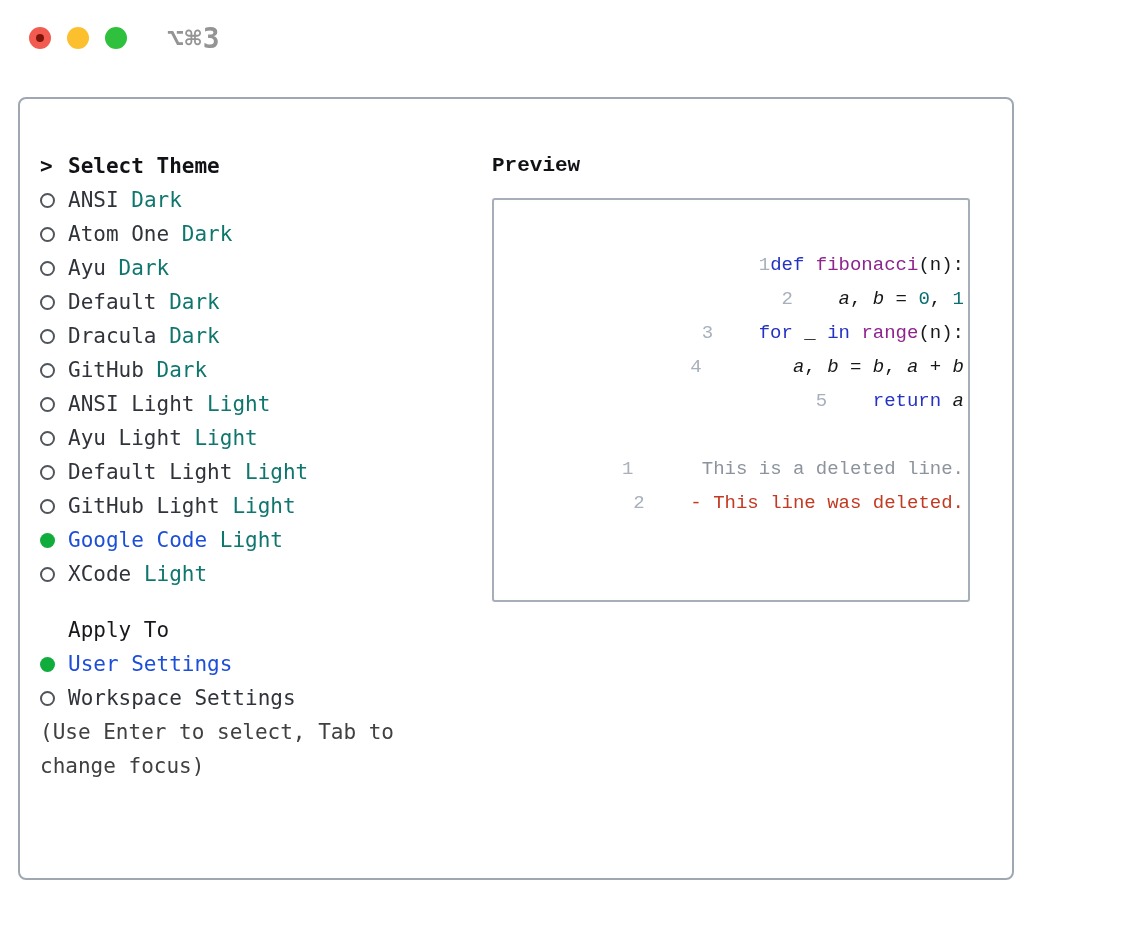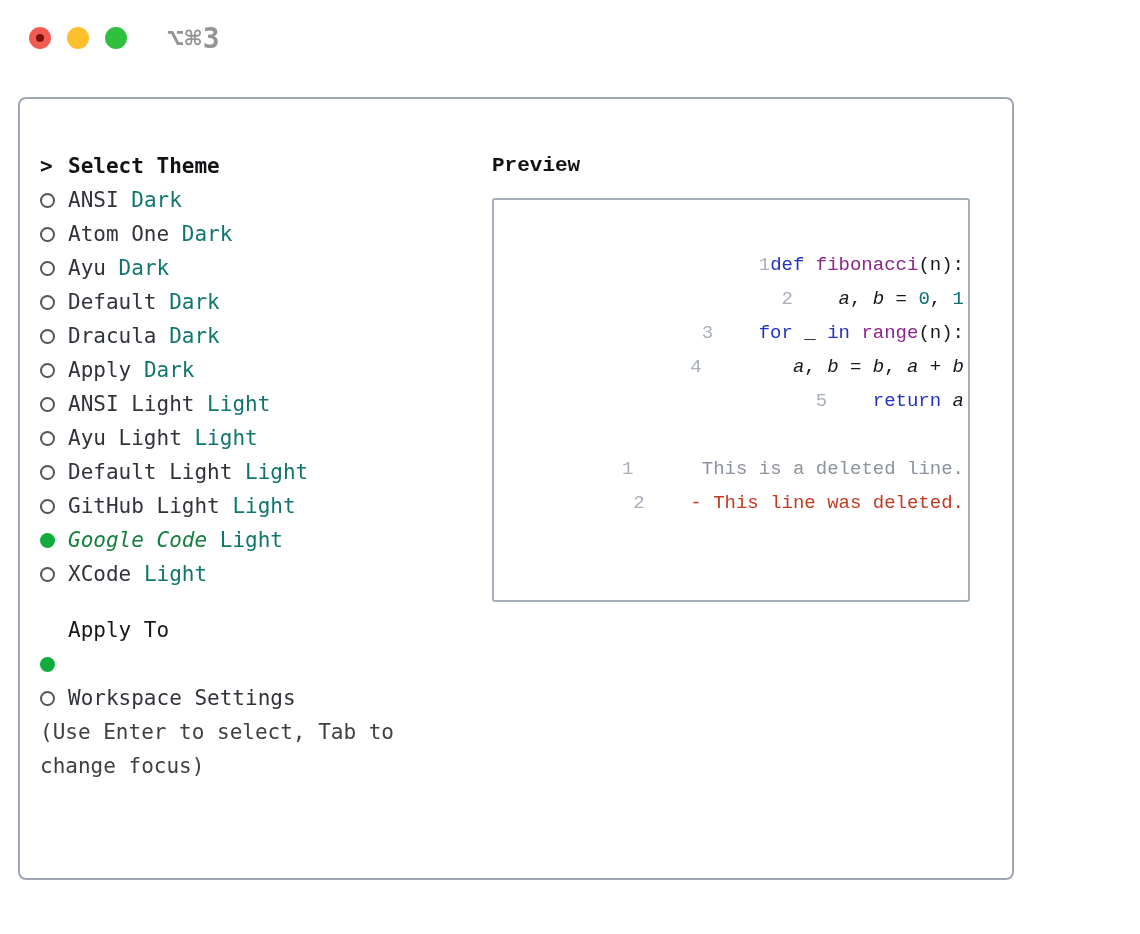--- a/index.html
+++ b/index.html
@@ -48,21 +48,21 @@
   .marker.ring { border: 2px solid #51565c; background: transparent; }
   .marker.dot  { border: none; background: #10ad3c; }
   .marker.blank{ border: none; background: transparent; }
   .marker-text {
     width: 15px; min-width: 15px; margin-right: 13px;
     font-weight: bold; color: #101215; display: inline-block;
   }
   .title-row { font-weight: bold; color: #101215; }
   .row-text { white-space: pre; }
   .t-name { color: #30343a; }
-  .row.sel .t-name { color: #15803d; font-style: italic; }
+  .row.sel .t-name { color: #1d4ed8; }
   .t-variant { color: #0f766e; }
   .apply-section { margin-top: 22px; }
   .apply-title { color: #16181b; }
   .hint {
     width: 33ch; color: #404040; line-height: 34px;
   }
   
   .right-col { position: absolute; left: 472px; top: 50px; font-family: Liberation Mono, monospace; }
   .preview-title {
     font-size: 21px; font-weight: bold; line-height: 34px;
@@ -119,21 +119,21 @@
           <div class="row">
             <span class="marker ring"></span>
             <span class="row-text"><span class="t-name">Default</span> <span class="t-variant">Dark</span></span>
           </div>
           <div class="row">
             <span class="marker ring"></span>
             <span class="row-text"><span class="t-name">Dracula</span> <span class="t-variant">Dark</span></span>
           </div>
           <div class="row">
             <span class="marker ring"></span>
-            <span class="row-text"><span class="t-name">Apply</span> <span class="t-variant">Dark</span></span>
+            <span class="row-text"><span class="t-name">GitHub</span> <span class="t-variant">Dark</span></span>
           </div>
           <div class="row">
             <span class="marker ring"></span>
             <span class="row-text"><span class="t-name">ANSI Light</span> <span class="t-variant">Light</span></span>
           </div>
           <div class="row">
             <span class="marker ring"></span>
             <span class="row-text"><span class="t-name">Ayu Light</span> <span class="t-variant">Light</span></span>
           </div>
           <div class="row">
@@ -155,20 +155,21 @@
         </div>
 
       <div class="apply-section">
         <div class="row">
           <span class="marker blank"></span>
           <span class="row-text apply-title">Apply To</span>
         </div>
         <div id="apply-list">
             <div class="row sel">
               <span class="marker dot"></span>
+              <span class="row-text"><span class="t-name">User Settings</span></span>
             </div>
             <div class="row">
               <span class="marker ring"></span>
               <span class="row-text"><span class="t-name">Workspace Settings</span></span>
             </div>
           </div>
       </div>
 
       <div class="hint">(Use Enter to select, Tab to change focus)</div>
     </div>

